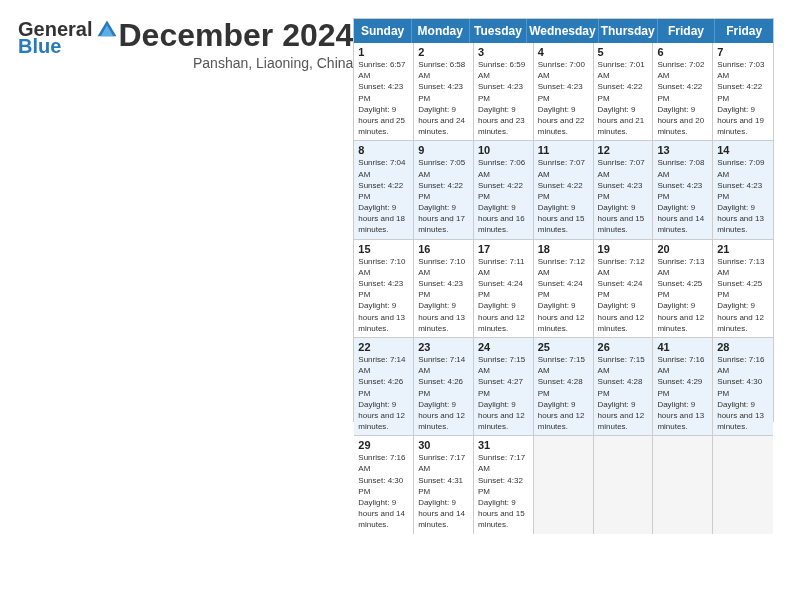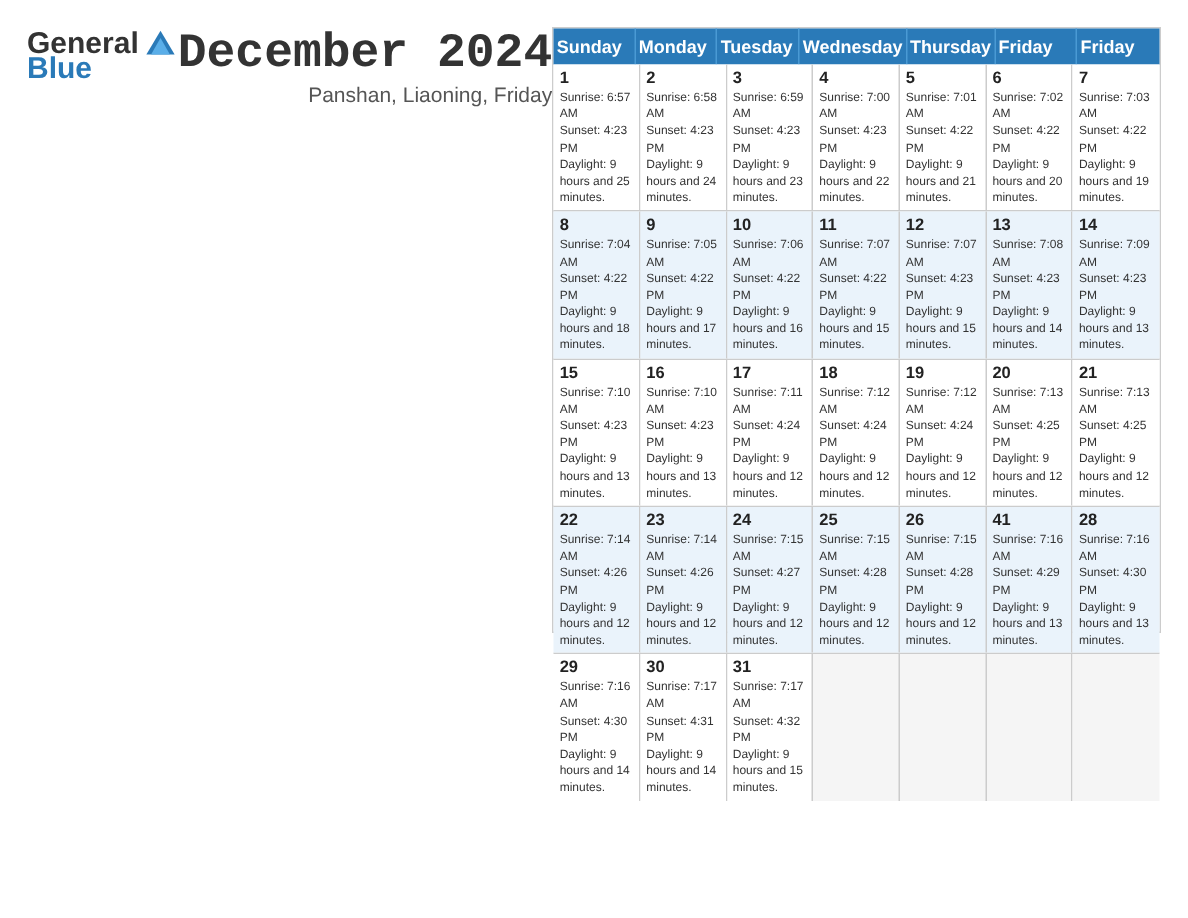--- a/index.html
+++ b/index.html
@@ -39,21 +39,20 @@
       margin-left: 2px;
     }
     .title-section {
       text-align: right;
     }
     .month-title {
       font-size: 32px;
       font-weight: bold;
       color: #333;
       line-height: 1.1;
-      font-family: Liberation Mono, monospace;
     }
     .subtitle {
       font-size: 14px;
       color: #555;
       margin-top: 2px;
     }
     .calendar {
       flex: 1;
       display: flex;
       flex-direction: column;
@@ -61,20 +60,21 @@
     }
     .cal-header {
       display: grid;
       grid-template-columns: repeat(7, 1fr);
       background: #2a7ab8;
     }
     .cal-header-cell {
       color: #fff;
       font-weight: bold;
       font-size: 12px;
+      text-align: center;
       padding: 5px 2px;
       border-right: 1px solid #4a9ad4;
     }
     .cal-header-cell:last-child {
       border-right: none;
     }
     .cal-body {
       display: flex;
       flex-direction: column;
       flex: 1;
@@ -130,21 +130,21 @@
         <span style="font-size:20px;font-weight:bold;color:#333;">General</span>
         <svg class="logo-icon" viewBox="0 0 28 28">
           <polygon points="14,2 26,22 2,22" fill="#2a7ab8"></polygon>
           <polygon points="14,8 22,22 6,22" fill="#5aaee8"></polygon>
         </svg>
       </div>
       <span style="font-size:20px;font-weight:bold;color:#2a7ab8;margin-top:-6px;margin-left:0;text-align:right;">Blue</span>
     </div>
     <div class="title-section">
       <div class="month-title">December 2024</div>
-      <div class="subtitle">Panshan, Liaoning, Friday</div>
+      <div class="subtitle">Panshan, Liaoning, China</div>
     </div>
   </div>
 
   <div class="calendar">
     <div class="cal-header" id="cal-header">
         <div class="cal-header-cell">Sunday</div>
         <div class="cal-header-cell">Monday</div>
         <div class="cal-header-cell">Tuesday</div>
         <div class="cal-header-cell">Wednesday</div>
         <div class="cal-header-cell">Thursday</div>

